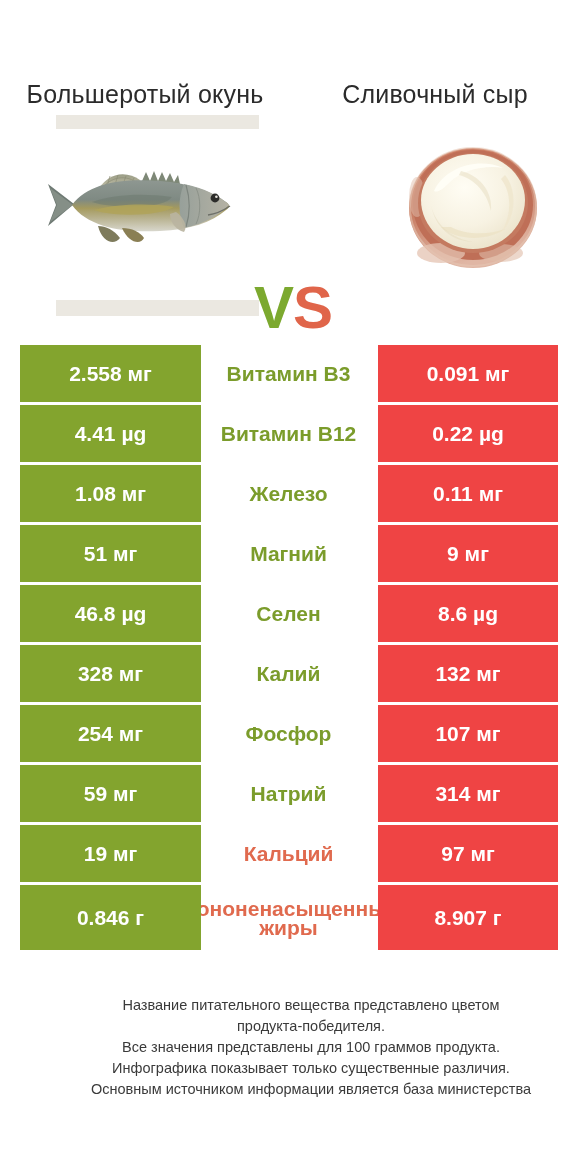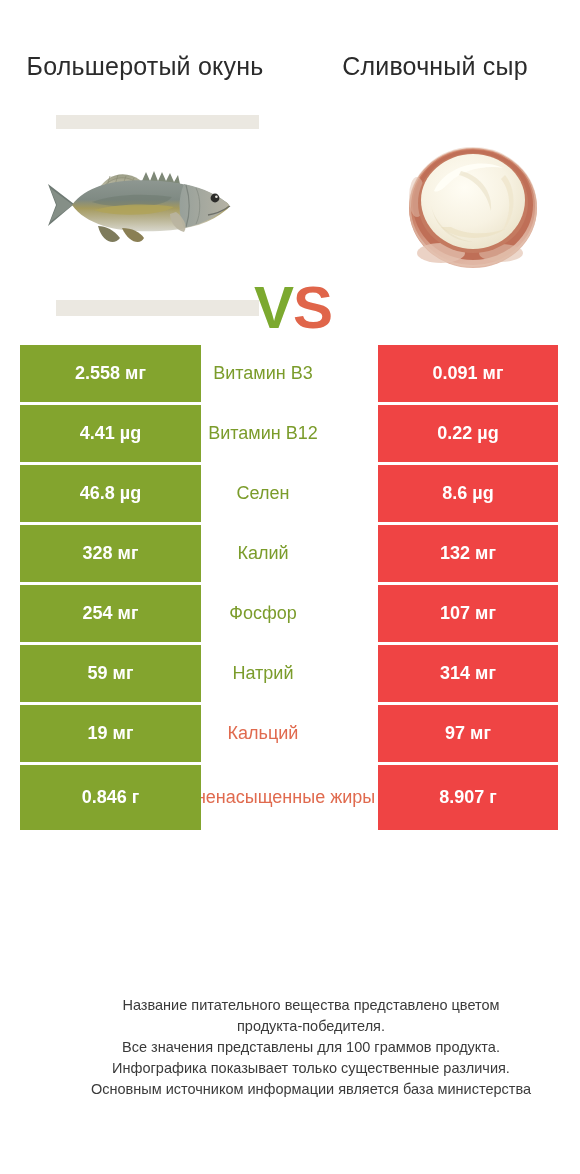--- a/index.html
+++ b/index.html
@@ -20,21 +20,21 @@
   .header {
     position: absolute;
     top: 0; left: 0;
     width: 580px;
     height: 110px;
     display: flex;
   }
   .head-col {
     width: 290px;
     display: flex;
-    align-items: center;
+    align-items: flex-end;
     justify-content: center;
     padding-top: 22px;
     box-sizing: border-box;
   }
   .head-title {
     font-size: 25px;
     line-height: 32px;
     color: #2b2b2b;
     text-align: center;
     font-weight: 400;
@@ -90,37 +90,36 @@
     height: 57px;
     margin-bottom: 3px;
     display: flex;
     align-items: stretch;
   }
   .cell {
     display: flex;
     align-items: center;
     justify-content: center;
     box-sizing: border-box;
-    font-size: 18px;
+    font-size: 21px;
   }
   .cell-left {
     width: 181px;
     background: #83a42e;
     color: #ffffff;
     font-weight: 700;
   }
   .cell-mid {
     width: 177px;
     background: #ffffff;
     position: relative;
     overflow: hidden;
     text-align: center;
-    font-weight: 400;
+    font-weight: 700;
     line-height: 19px;
-    justify-content: flex-end;
   }
   .cell-mid.green  { color: #7b9c2b; }
   .cell-mid.orange { color: #e06a4e; }
   .cell-mid .mid-inner {
     width: 230px;
     flex: none;
     text-align: center;
     margin-left: -2px;
   }
   .cell-right {
@@ -280,21 +279,35 @@
   </div>
 
   <div class="row sep-green">
     <div class="cell cell-left">4.41 µg</div>
     <div class="cell cell-mid green">
         <span class="mid-inner">Витамин B12</span>
       </div>
     <div class="cell cell-right">0.22 µg</div>
   </div>
 
-
+  <div class="row sep-green">
+    <div class="cell cell-left">1.08 мг</div>
+    <div class="cell cell-mid green">
+        <span class="mid-inner">Железо</span>
+      </div>
+    <div class="cell cell-right">0.11 мг</div>
+  </div>
+
+  <div class="row sep-green">
+    <div class="cell cell-left">51 мг</div>
+    <div class="cell cell-mid green">
+        <span class="mid-inner">Магний</span>
+      </div>
+    <div class="cell cell-right">9 мг</div>
+  </div>
 
   <div class="row sep-green">
     <div class="cell cell-left">46.8 µg</div>
     <div class="cell cell-mid green">
         <span class="mid-inner">Селен</span>
       </div>
     <div class="cell cell-right">8.6 µg</div>
   </div>
 
   <div class="row sep-green">

